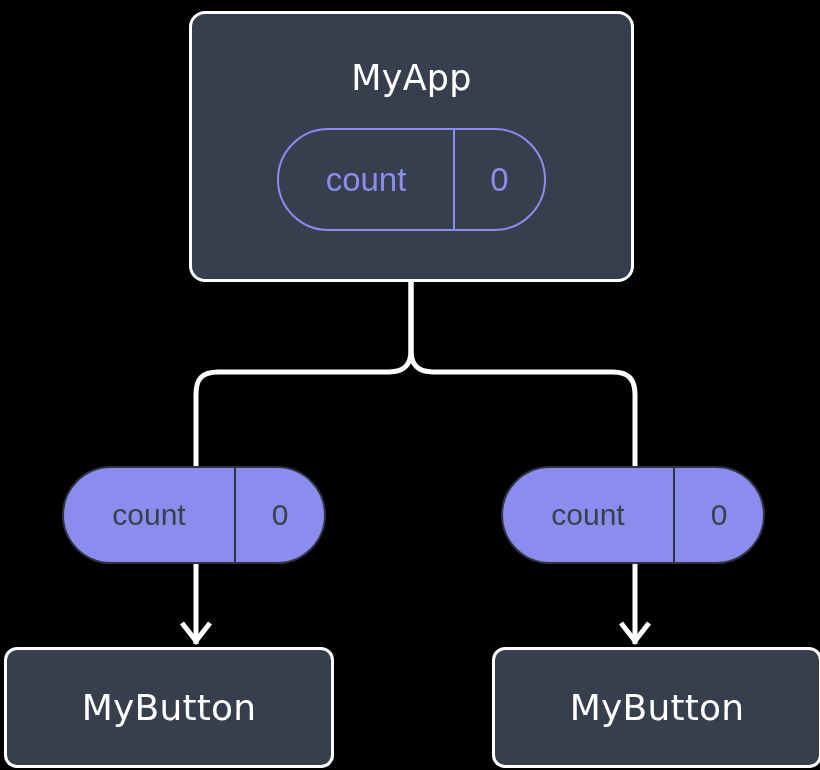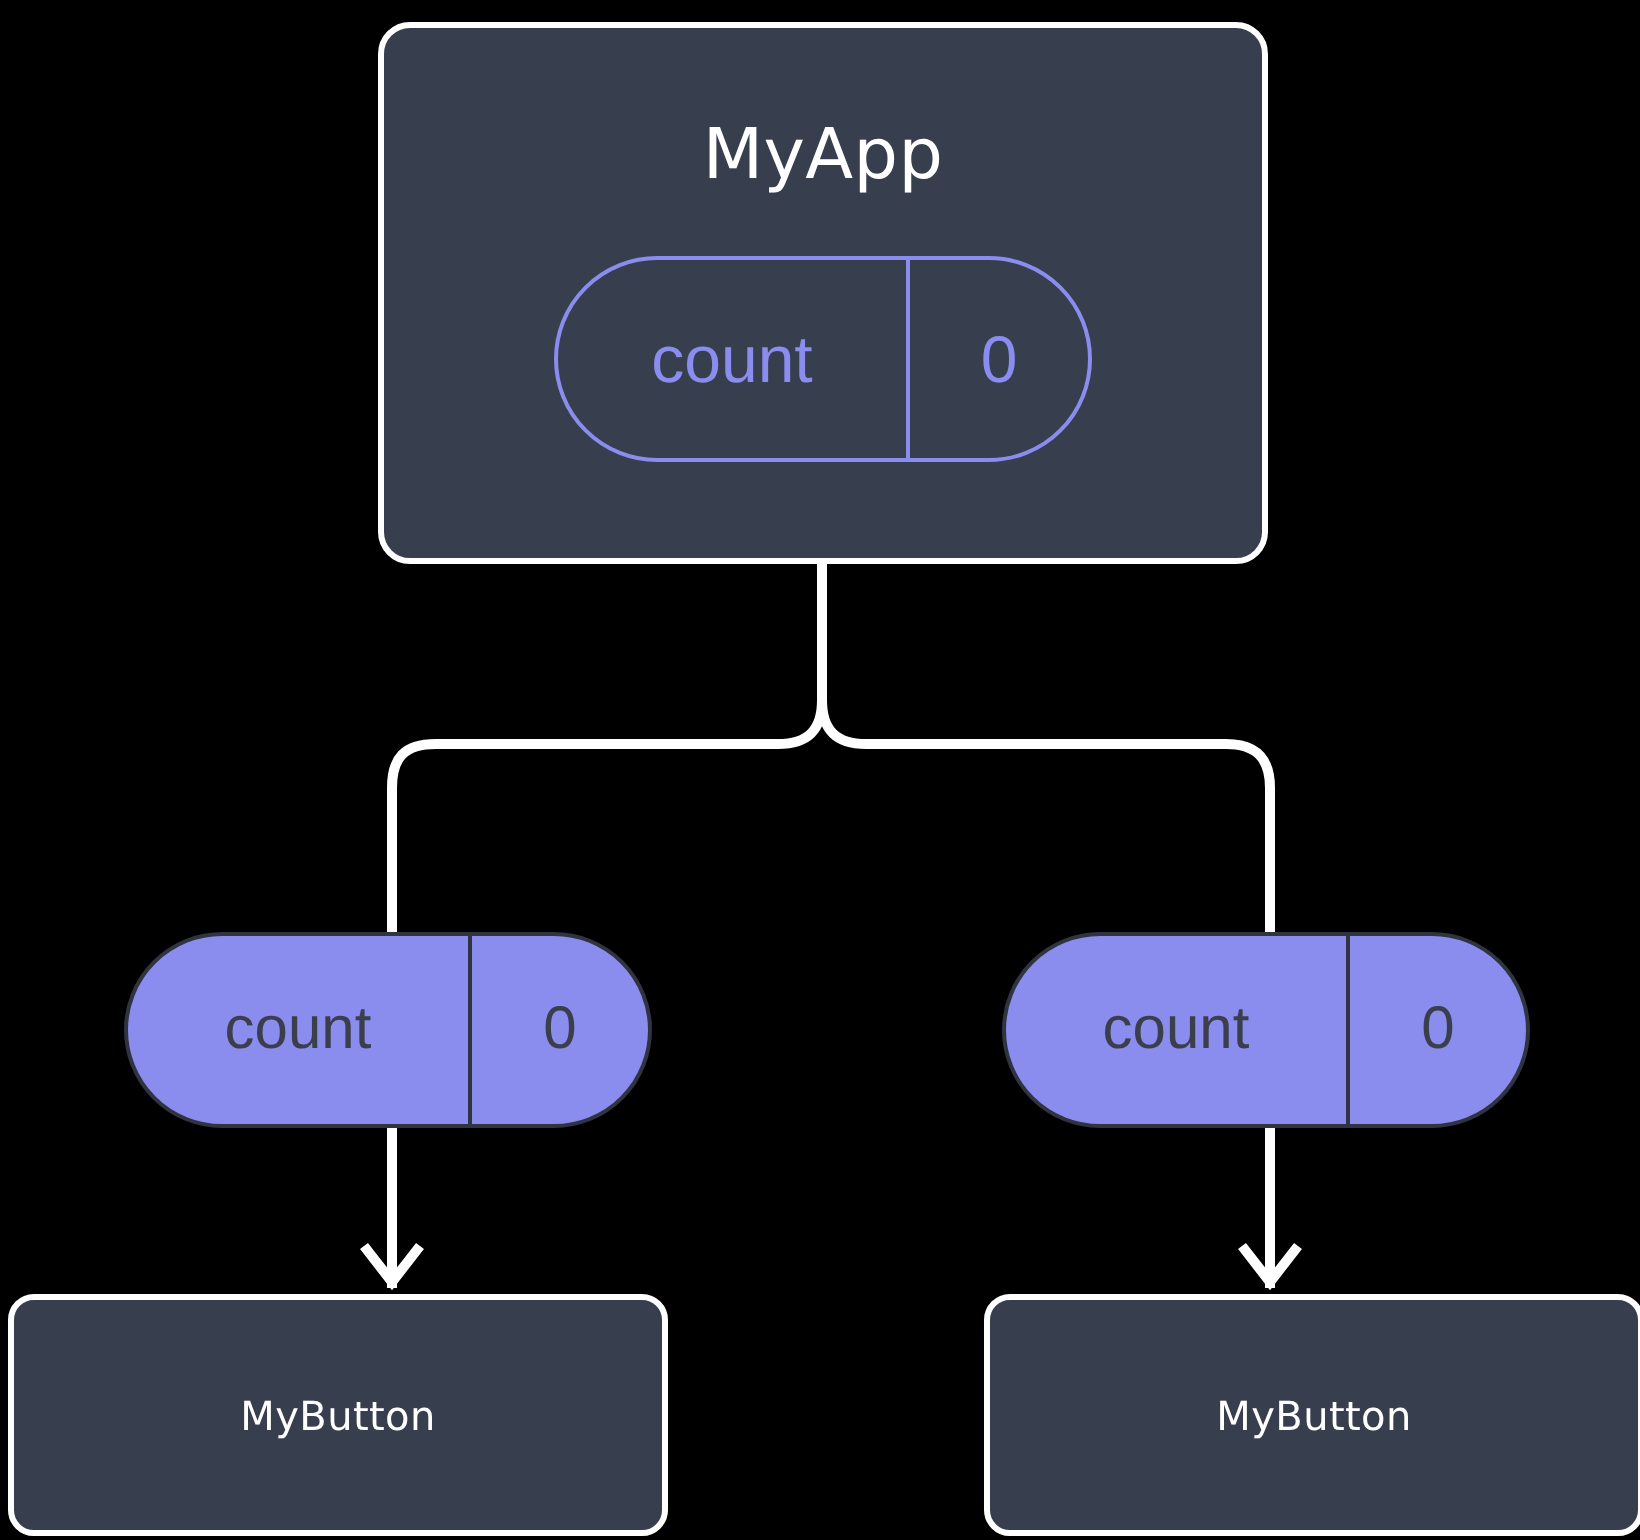--- a/index.html
+++ b/index.html
@@ -65,21 +65,21 @@
   }
 
   
   .button-box {
     top: 647px;
     width: 330px;
     height: 121px;
     border-radius: 13px;
   }
   .button-box .component-title {
-    font-size: 20px;
+    font-size: 36px;
     line-height: 1;
     text-align: center;
   }
   #button-box-left  { left: 4px; }
   #button-box-right { left: 492px; }
 
   
   .state-pill {
     position: absolute;
     box-sizing: border-box;

